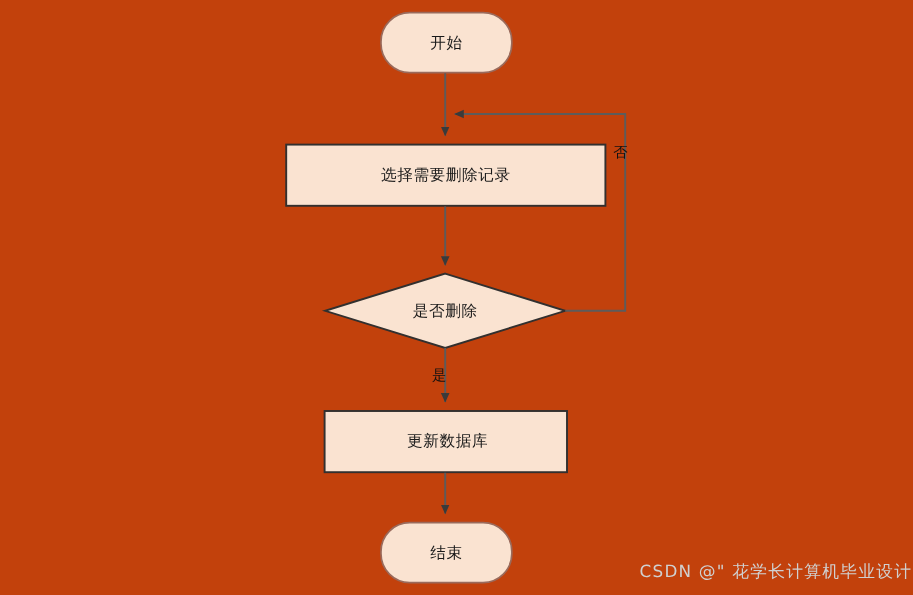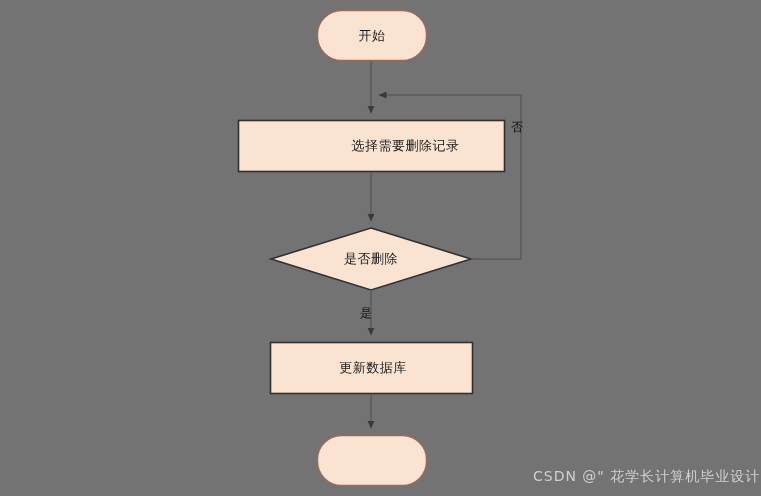--- a/index.html
+++ b/index.html
@@ -7,21 +7,21 @@
     padding: 0;
     background: #ffffff;
   }
   body {
     font-family: "DejaVu Sans", "Liberation Sans", sans-serif;
   }
   #flowchart-canvas {
     position: relative;
     width: 761px;
     height: 496px;
-    background: #737373;
+    background: #c2410c;
     overflow: hidden;
   }
   #flow-svg {
     position: absolute;
     left: 0;
     top: 0;
     width: 761px;
     height: 496px;
   }
   .node-label {
@@ -82,26 +82,27 @@
 
     <line x1="371" y1="290" x2="371" y2="335" stroke="#5c5c5c" stroke-width="1.6" marker-end="url(#arrowhead)"></line>
 
     <line x1="371" y1="394" x2="371" y2="428" stroke="#5c5c5c" stroke-width="1.6" marker-end="url(#arrowhead)"></line>
 
     <path d="M471,259 L521,259 L521,95 L379,95" fill="none" stroke="#5c5c5c" stroke-width="1.6" marker-end="url(#arrowhead-left)"></path>
   </svg>
 
   <div class="node-label" style="left:317px; top:10px; width:110px; height:51px;">开始</div>
 
-  <div class="node-label" style="left:238px; top:120px; width:267px; height:52px;margin-left:34px;">选择需要删除记录</div>
+  <div class="node-label" style="left:238px; top:120px; width:267px; height:52px;">选择需要删除记录</div>
 
   <div class="node-label" style="left:271px; top:228px; width:200px; height:62px;font-family:Liberation Serif, serif;">是否删除</div>
 
   <div class="node-label" style="left:270px; top:342px; width:206px; height:52px;">更新数据库</div>
 
+  <div class="node-label" style="left:317px; top:435px; width:110px; height:51px;">结束</div>
 
   <div class="edge-label" style="left:511px; top:119px;">否</div>
 
   <div class="edge-label" style="left:360px; top:305px;">是</div>
 
   <div class="watermark" style="left:533px; top:468px;">CSDN @" 花学长计算机毕业设计</div>
 
 </div>
 
 </body></html>

